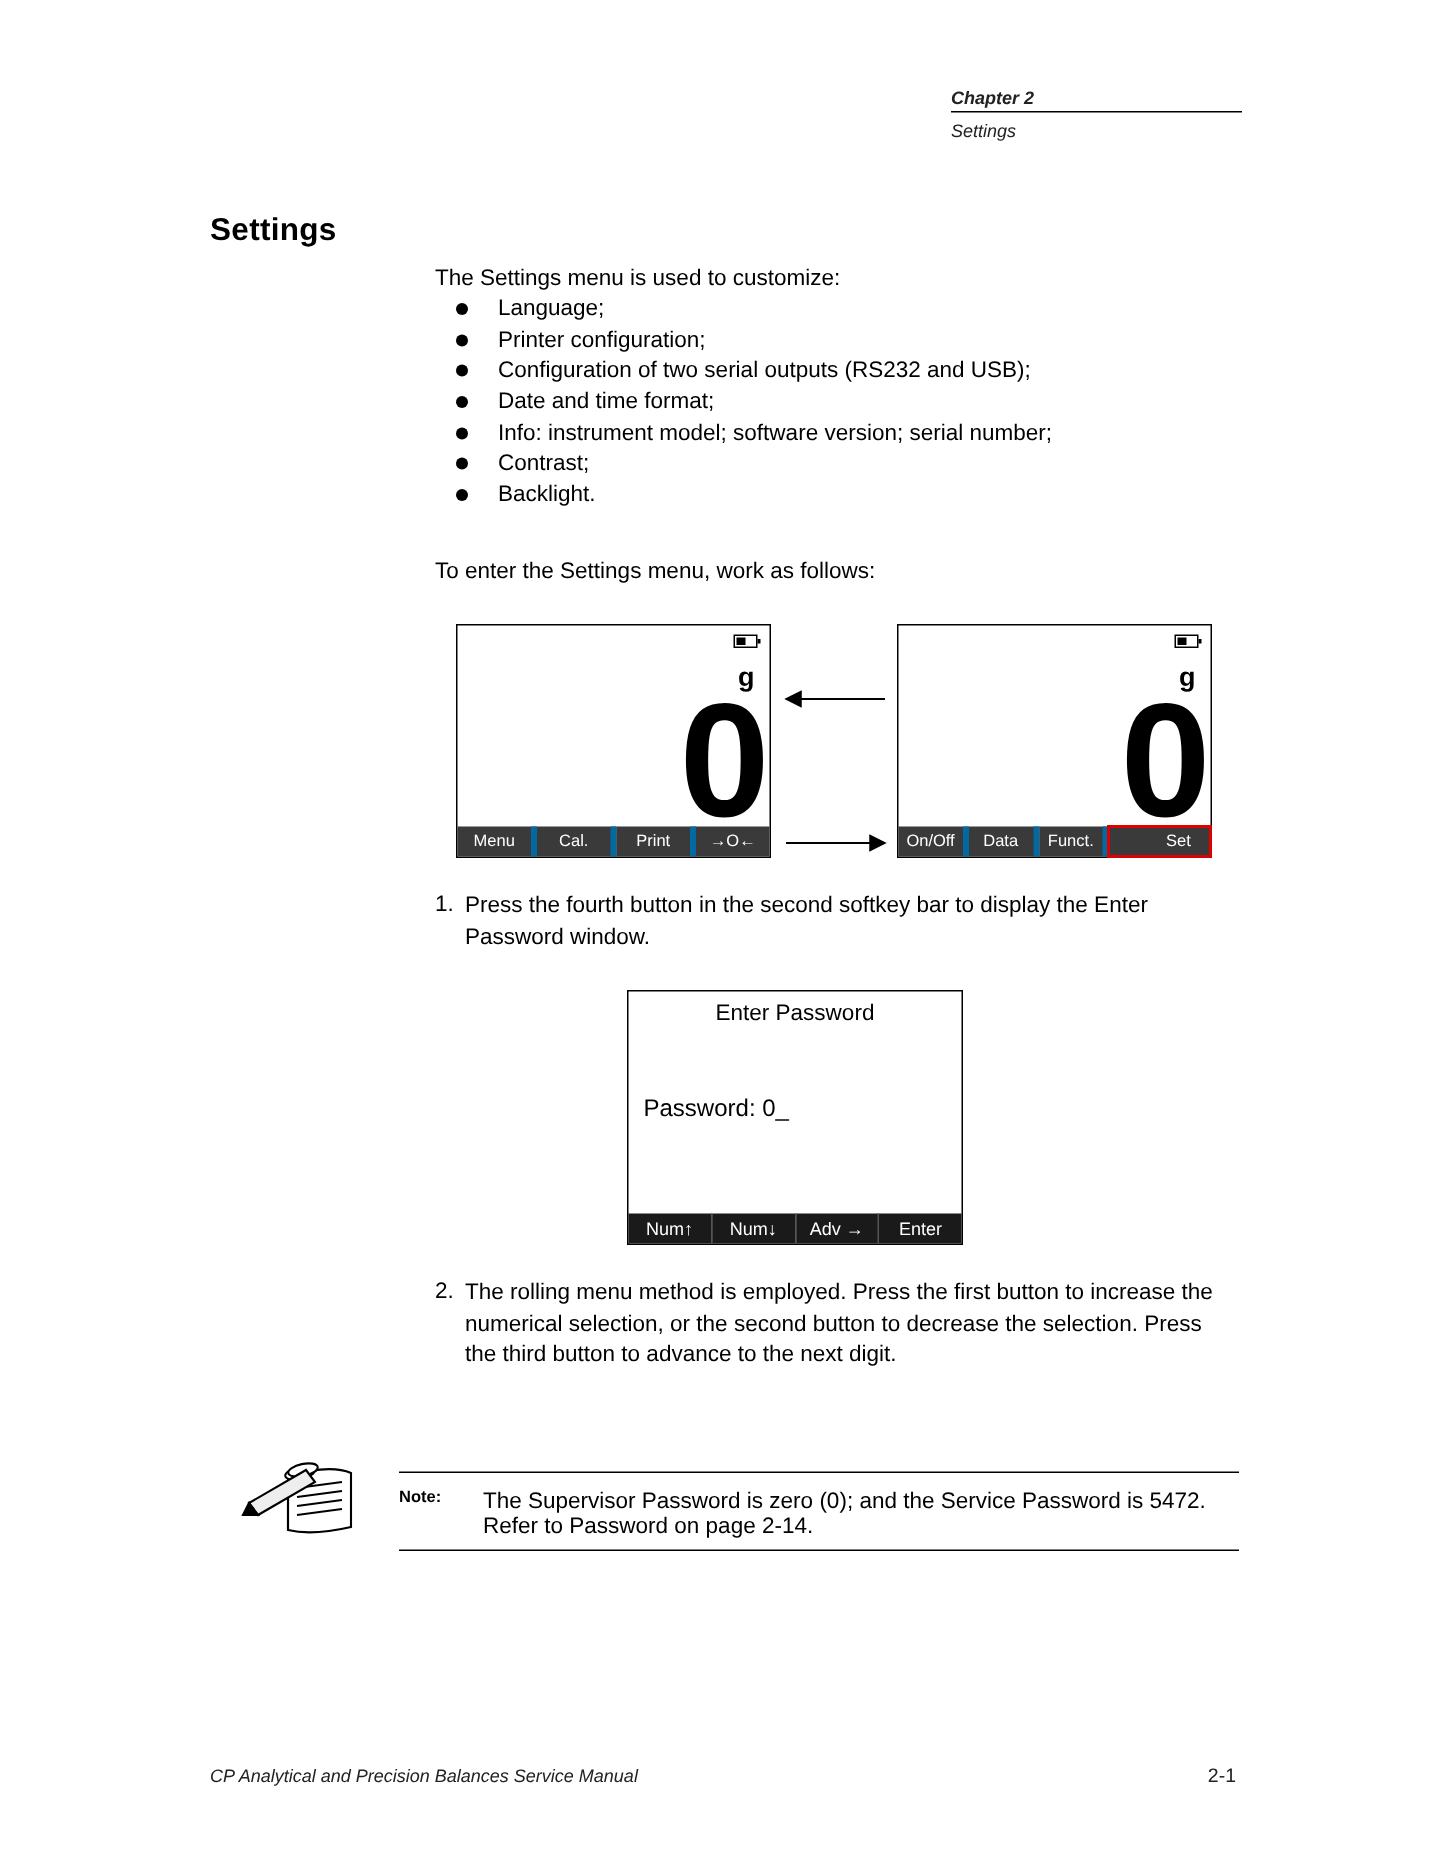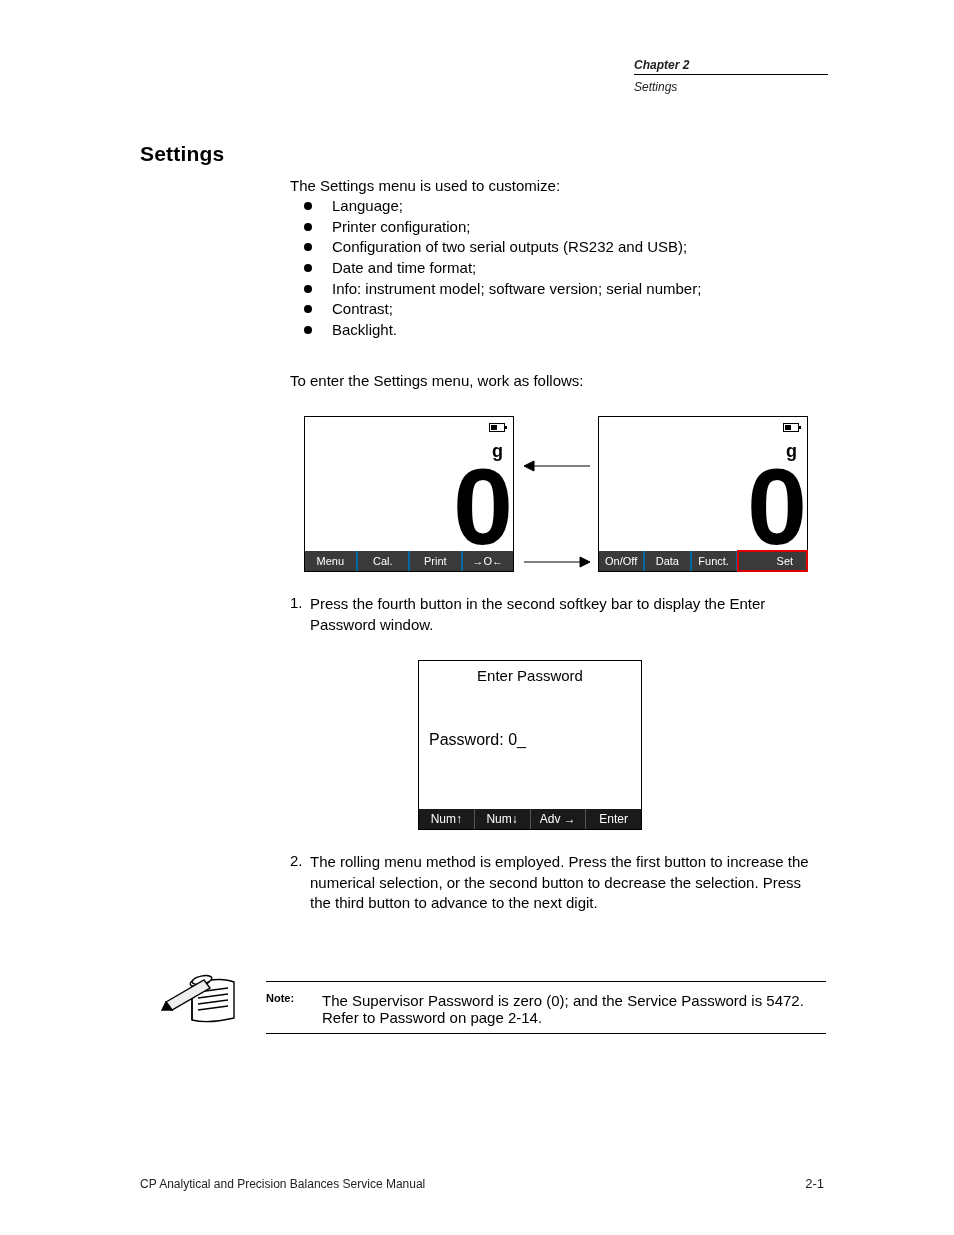--- a/index.html
+++ b/index.html
@@ -25,21 +25,21 @@
   .screenB { top: 416px; left: 598px; width: 210px; height: 156px; }
 
   .batt { position: absolute; top: 6px; right: 8px; width: 16px; height: 9px; border: 1px solid #000; }
   .batt::after { content:""; position:absolute; right:-3px; top:2px; width:2px; height:3px; background:#000; }
   .batt .fill { position:absolute; left:1px; top:1px; width:6px; height:5px; background:#000; }
 
   .unit-g { position: absolute; top: 24px; right: 10px; font-size: 18px; font-weight: bold; }
   .zero { position: absolute; right: 6px; bottom: 18px; font-size: 108px; font-weight: 900; line-height: 0.85; font-family: Arial, sans-serif; letter-spacing: -6px; }
 
   .softbar { position: absolute; left: 0; right: 0; bottom: 0; height: 20px; display: flex; }
-  .softbar .cell { flex: 1 1 0; background: #3a3a3a; color: #fff; font-size: 11px; display: flex; align-items: center; justify-content: center; border-right: 2px solid #0369a1; }
+  .softbar .cell { flex: 1 1 0; background: #3a3a3a; color: #fff; font-size: 11px; display: flex; align-items: center; justify-content: center; border-right: 4px solid #0369a1; }
   .softbar .cell:last-child { border-right: none; }
   .softbar .redcell { background: #3a3a3a; outline: 2px solid #d00; outline-offset: -1px; padding-left: 25px; }
 
   .arrow { position: absolute; stroke: #000; fill: none; }
 
   .step1-label { position: absolute; top: 594px; left: 290px; font-size: 15px; }
   .step1-text { position: absolute; top: 594px; left: 310px; font-size: 15px; width: 500px; line-height: 1.38; }
 
   
   .screenC { top: 660px; left: 418px; width: 224px; height: 170px; }
@@ -52,21 +52,21 @@
   .step2-label { position: absolute; top: 852px; left: 290px; font-size: 15px; }
   .step2-text { position: absolute; top: 852px; left: 310px; font-size: 15px; width: 500px; line-height: 1.38; }
 
   
   .note-icon { position: absolute; top: 968px; left: 160px; width: 84px; height: 64px; }
   .note-rule1 { position: absolute; top: 981px; left: 266px; width: 560px; height: 1px; background: #000; }
   .note-label { position: absolute; top: 992px; left: 266px; font-size: 11px; font-weight: bold; }
   .note-text  { position: absolute; top: 992px; left: 322px; font-size: 15px; width: 500px; }
   .note-rule2 { position: absolute; top: 1033px; left: 266px; width: 560px; height: 1px; background: #000; }
 
-  .footer-left { position: absolute; bottom: 44px; left: 140px; font-size: 12px; color: #222; }
+  .footer-left { position: absolute; bottom: 44px; left: 140px; font-size: 12px; font-style: italic; color: #222; }
   .footer-right { position: absolute; bottom: 44px; right: 130px; font-size: 13px; color: #222; }
 </style>
 </head>
 <body>
 
 <div class="page">
 
   <div class="header-line"></div>
   <div class="header-chapter">Chapter 2</div>
   <div class="header-section">Settings</div>

